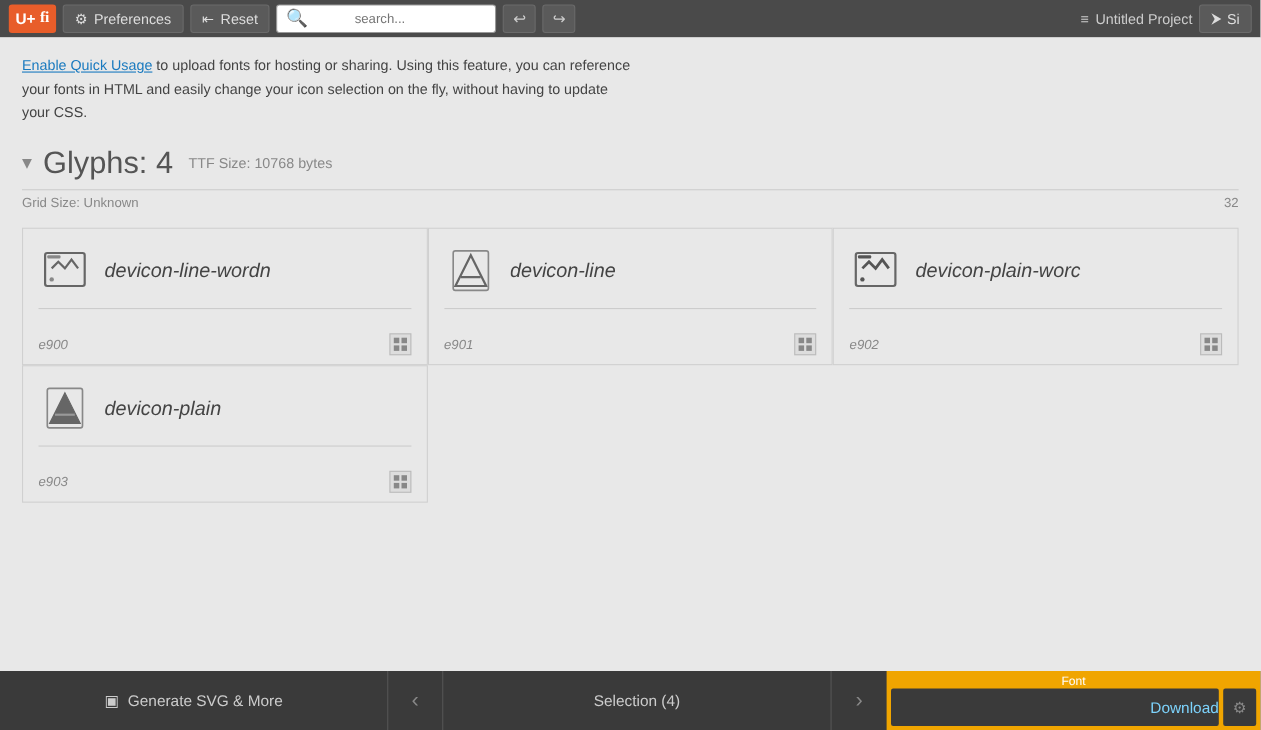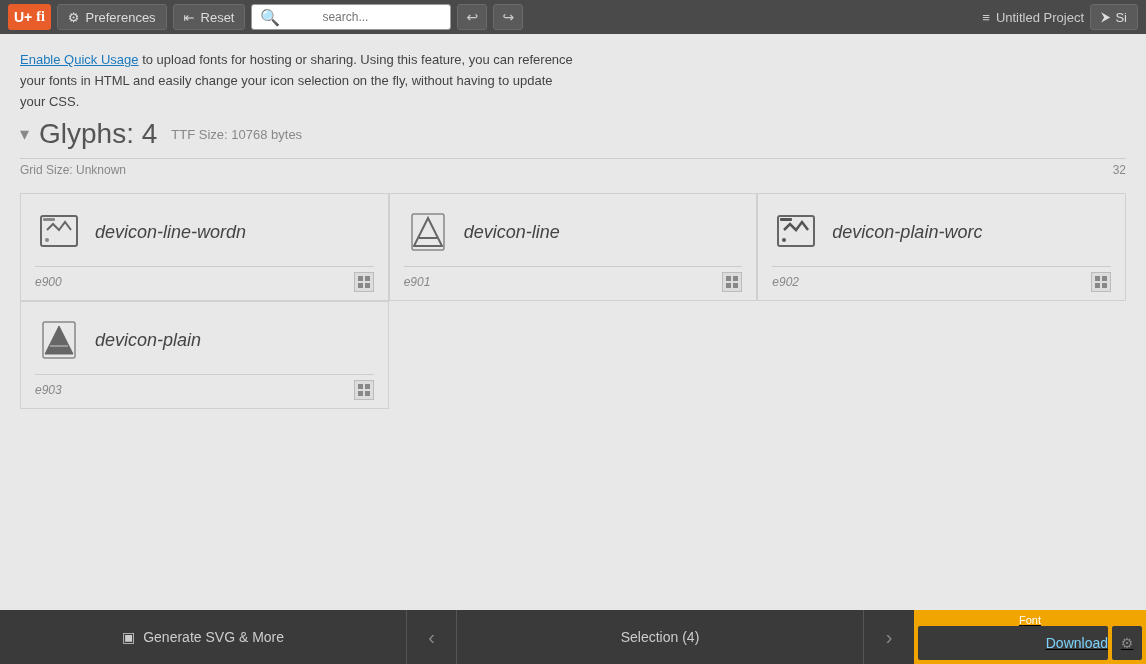--- a/index.html
+++ b/index.html
@@ -115,21 +115,21 @@
     .main {
       background: #e8e8e8;
       padding: 16px 20px;
     }
 
     
     .quick-usage-banner {
       font-size: 13px;
       color: #444;
       line-height: 1.6;
-      margin-bottom: 6px;
+      margin-bottom: 20px;
       max-width: 560px;
     }
     .quick-usage-link {
       color: #1a7abf;
       text-decoration: underline;
       cursor: pointer;
     }
 
     
     .glyphs-header {
@@ -207,21 +207,21 @@
       text-overflow: ellipsis;
       max-width: 240px;
     }
     .glyph-footer {
       display: flex;
       justify-content: space-between;
       align-items: center;
       font-size: 12px;
       color: #888;
       border-top: 1px solid #ccc;
-      padding-top: 5px;
+      padding-top: 22px;
     }
     .glyph-grid-icon {
       display: flex;
       align-items: center;
       justify-content: center;
       width: 20px;
       height: 20px;
       border: 1px solid #bbb;
       background: #ddd;
     }
@@ -276,26 +276,25 @@
       align-items: center;
       justify-content: center;
       width: 50px;
       height: 100%;
       color: #888;
       font-size: 20px;
       cursor: pointer;
     }
     .bottom-download-area {
       background: #f0a500;
-      width: 232px;
+      width: 340px;
       height: 100%;
       display: flex;
       flex-direction: column;
       position: relative;
-      text-decoration: underline;
     }
     .bottom-download-label {
       color: #fff;
       font-size: 11px;
       text-align: center;
       padding-top: 4px;
       font-weight: 500;
     }
     .download-row {
       display: flex;

